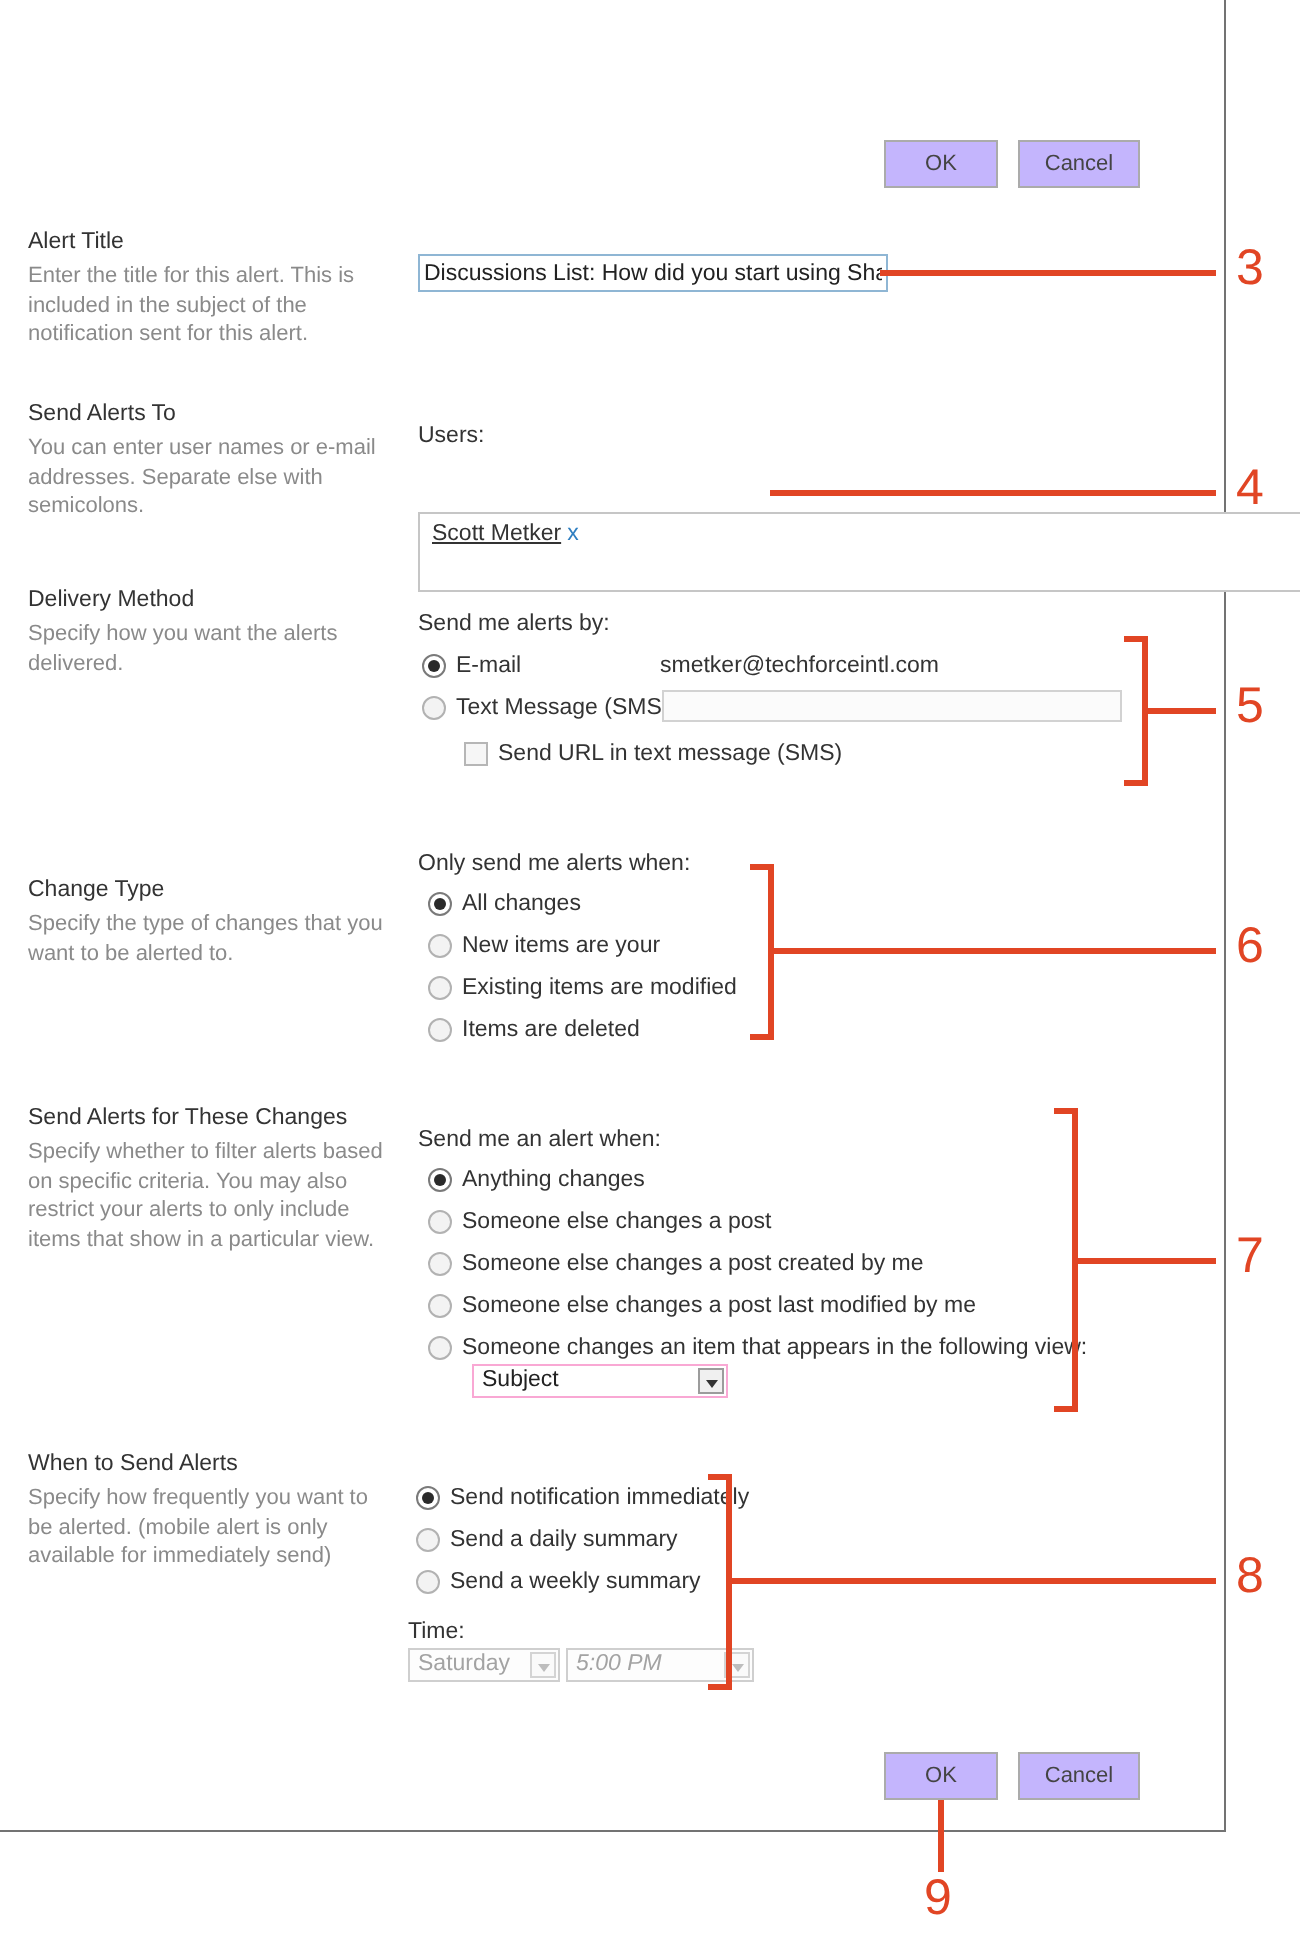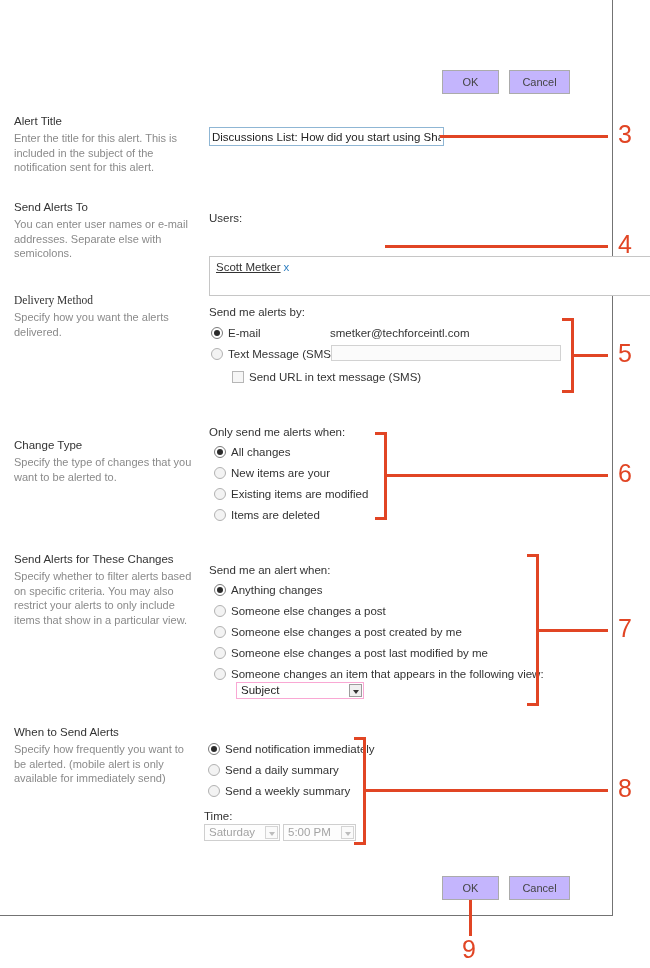--- a/index.html
+++ b/index.html
@@ -314,21 +314,21 @@
 
   <div class="sec-title" style="top:200px;">Send Alerts To</div>
   <div class="sec-desc" style="top:217px;">You can enter user names or e-mail addresses. Separate else with semicolons.</div>
   <div class="field-label" style="left:209px; top:211px;">Users:</div>
   <div class="users-box">
     <div class="user-chip">
       <span class="uname">Scott Metker</span><span class="uremove">x</span>
     </div>
   </div>
 
-  <div class="sec-title" style="top:293px;font-family:Liberation Serif, serif;">Delivery Method</div>
+  <div class="sec-title" style="top:293px;">Delivery Method</div>
   <div class="sec-desc" style="top:310px;">Specify how you want the alerts delivered.</div>
   <div class="field-label" style="left:209px; top:305px;">Send me alerts by:</div>
 
   <div class="radio checked" style="left:211px; top:327px;"></div>
   <div class="opt-label" style="left:228px; top:327px;">E-mail</div>
   <div class="static-val" style="left:330px; top:327px;">smetker@techforceintl.com</div>
 
   <div class="radio" style="left:211px; top:348px;"></div>
   <div class="opt-label" style="left:228px; top:348px;">Text Message (SMS)</div>
   <input class="sms-input" value="" style="">
@@ -377,21 +377,21 @@
   <div class="radio" style="left:208px; top:764px;"></div>
   <div class="opt-label" style="left:225px; top:764px;">Send a daily summary</div>
   <div class="radio" style="left:208px; top:785px;"></div>
   <div class="opt-label" style="left:225px; top:785px;">Send a weekly summary</div>
 
   <div class="field-label" style="left:204px; top:809px;">Time:</div>
   <div class="dd disabled" style="left:204px; top:824px; width:76px;">
     <span class="dd-text">Saturday</span>
     <span class="dd-arrow"></span>
   </div>
-  <div class="dd disabled" style="left:283px; top:824px; width:73px;">
+  <div class="dd disabled" style="left:283px; top:824px; width:94px;font-style:italic;">
     <span class="dd-text">5:00 PM</span>
     <span class="dd-arrow"></span>
   </div>
 
   <button class="btn btn-ok-bot">OK</button>
   <button class="btn btn-cancel-bot">Cancel</button>
 
   <div class="cal-line cal-h" style="left:440px; top:135px; width:168px;"></div>
   <div class="cal-num" style="left:618px; top:121px;">3</div>
 

